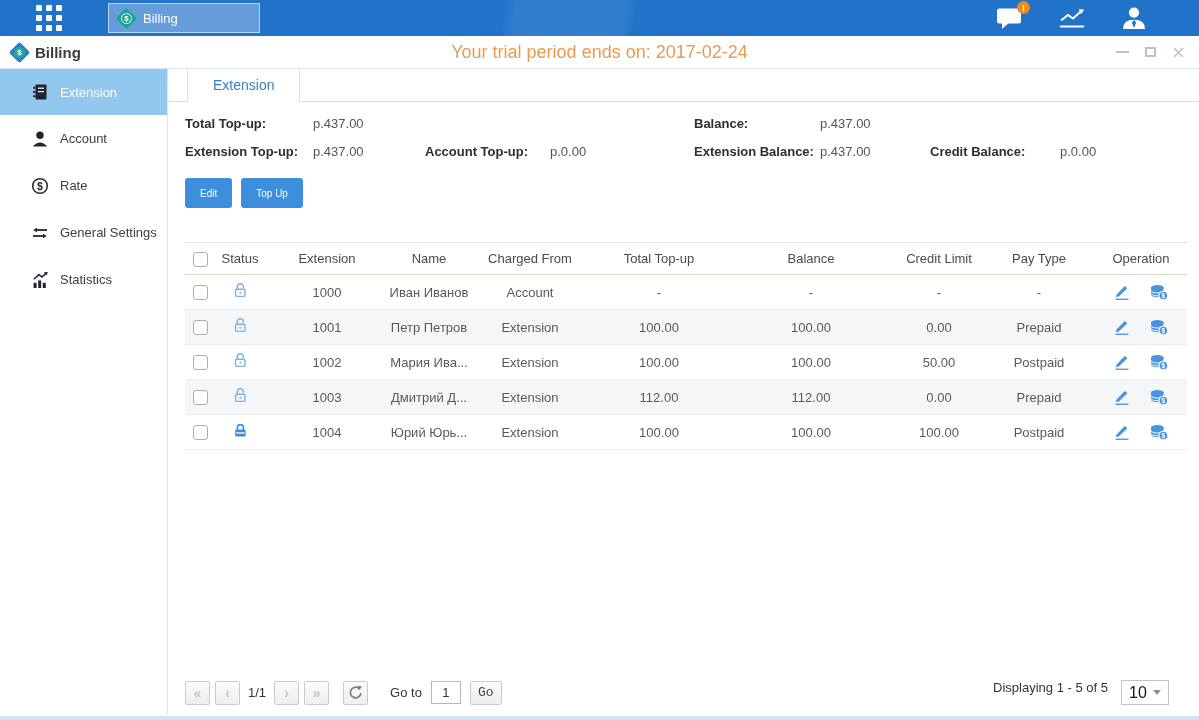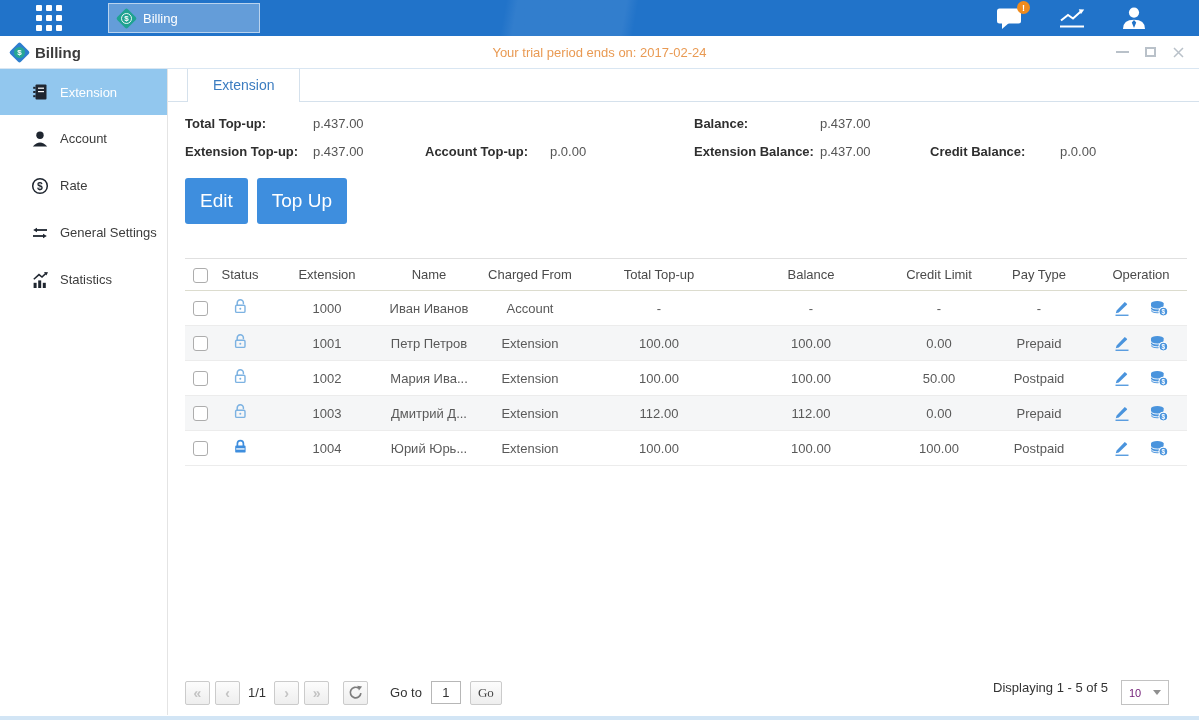--- a/index.html
+++ b/index.html
@@ -23,21 +23,21 @@
   .diamond.blue { background:#2e7ece; } .diamond.blue .c { background:#27a794; }
   .top-icons { position:absolute; right:52px; top:0; height:36px; display:flex; align-items:center; gap:34px; }
   .top-ico { position:relative; cursor:pointer; display:flex; }
   .badge { position:absolute; top:-5px; right:-7px; width:13px; height:13px; border-radius:50%;
     background:#ef8b1d; color:#fff; font-size:9px; font-weight:bold; display:flex; align-items:center; justify-content:center; }
 
   
   .titlebar { height:33px; border-bottom:1px solid #d9e6f2; display:flex; align-items:center; position:relative; background:#fff; }
   .title-left { display:flex; align-items:center; gap:8px; margin-left:12px; z-index:2; }
   .win-title { font-size:15px; font-weight:bold; color:#3c3c3c; }
-  .trial { position:absolute; left:0; right:0; text-align:center; color:#e99a53; font-size:13px; }
+  .trial { position:absolute; left:0; right:0; text-align:center; color:#e99a53; font-size:18px; }
   .win-controls { position:absolute; right:14px; display:flex; align-items:center; gap:14px; z-index:2; }
   .win-btn { cursor:pointer; display:flex; align-items:center; justify-content:center; width:14px; height:14px; }
   .win-min i { display:block; width:13px; height:2px; background:#b9c1c9; }
   .win-max i { display:block; width:11px; height:10px; border:2px solid #b9c1c9; }
 
   
   .shell { display:flex; height:646px; }
   .sidebar { width:168px; border-right:1px solid #e4e4e4; background:#fff; flex:0 0 auto; }
   .side-item { height:47px; display:flex; align-items:center; padding-left:30px; gap:11px;
     font-size:13px; color:#3c3c3c; cursor:pointer; }
@@ -49,21 +49,21 @@
   .tabbar { height:33px; border-bottom:1px solid #d5e1ec; display:flex; }
   .tab { margin-left:19px; padding:0 25px; line-height:32px; background:#fff; font-size:14px; color:#3b7cc0;
     border-left:1px solid #d5e1ec; border-right:1px solid #d5e1ec; margin-bottom:-1px; cursor:pointer; }
 
   .summary { display:grid; grid-template-columns:128px 112px 125px 144px 126px 110px 130px 1fr;
     grid-row-gap:13px; padding:14px 14px 0 17px; font-size:13px; }
   .summary .lbl { font-weight:bold; color:#2f2f2f; }
   .summary .val { color:#555; }
 
   .actions { margin:19px 0 0 17px; display:flex; gap:9px; }
-  .btn-blue { background:#3e8ede; color:#fff; border:none; font-size:19px; height:46px; padding:0 15px;
+  .btn-blue { background:#3e8ede; color:#fff; border:none; font-size:10px; height:30px; padding:0 15px;
     border-radius:3px; cursor:pointer; font-family:inherit; }
 
   table.grid { margin:34px 14px 0 17px; border-collapse:collapse; table-layout:fixed; width:calc(100% - 31px); }
   table.grid th { border-top:1px solid #e0e0e0; border-bottom:1px solid #dcdcce; height:32px;
     font-weight:normal; font-size:13px; color:#4a4a4a; text-align:center; }
   table.grid td { height:35px; border-bottom:1px solid #ececec; font-size:13px; color:#595959; text-align:center;
     overflow:hidden; white-space:nowrap; text-overflow:ellipsis; }
   tr.alt td { background:#f5f6f7; }
   .cbx { display:inline-block; width:15px; height:15px; border:1px solid #adadad; border-radius:3px;
     background:#fff; vertical-align:middle; cursor:pointer; }
@@ -74,26 +74,26 @@
   .footer { display:flex; align-items:center; padding:0 32px 10px 17px; }
   .pg-btn { width:25px; height:24px; border:1px solid #cbcbcb; border-radius:2px;
     background:linear-gradient(#fcfcfc,#eee); display:flex; align-items:center; justify-content:center;
     color:#c3c3c3; font-size:14px; font-weight:bold; cursor:pointer; margin-right:5px; }
   .pg-text { color:#333; font-size:13px; margin:0 8px 0 3px; }
   .pg-refresh { margin-left:9px; }
   .goto-lbl { color:#333; font-size:13px; margin:0 9px 0 17px; }
   .goto-input { width:30px; height:23px; border:1px solid #b7b7b7; text-align:center; font-size:13px;
     color:#333; font-family:inherit; }
   .go-btn { margin-left:9px; width:32px; height:24px; border:1px solid #cbcbcb; border-radius:2px;
-    background:linear-gradient(#fcfcfc,#eee); font-size:13px; color:#444; cursor:pointer; font-family:Liberation Serif, serif; }
+    background:linear-gradient(#fcfcfc,#eee); font-size:13px; color:#444; cursor:pointer; font-family:Liberation Mono, monospace; }
   .foot-right { margin-left:auto; display:flex; align-items:flex-start; }
   .displaying { color:#333; font-size:13px; }
   .page-size { margin-left:13px; width:48px; height:25px; border:1px solid #c2c2c2; display:flex;
     align-items:center; padding:0 7px; cursor:pointer; background:#fff; }
-  .page-size .v { font-size:11px; color:#701a75; flex:1; }
+  .page-size .v { font-size:16px; color:#0f172a; flex:1; }
   .tri { width:0; height:0; border-left:4px solid transparent; border-right:4px solid transparent; border-top:5px solid #8f8f8f; }
 
   .bottom-strip { position:absolute; left:0; right:0; bottom:0; height:4px; background:#d2e5f5; }
 </style>
 </head>
 <body>
 
 <div class="topbar">
   <div class="grid9">
     <span></span>

